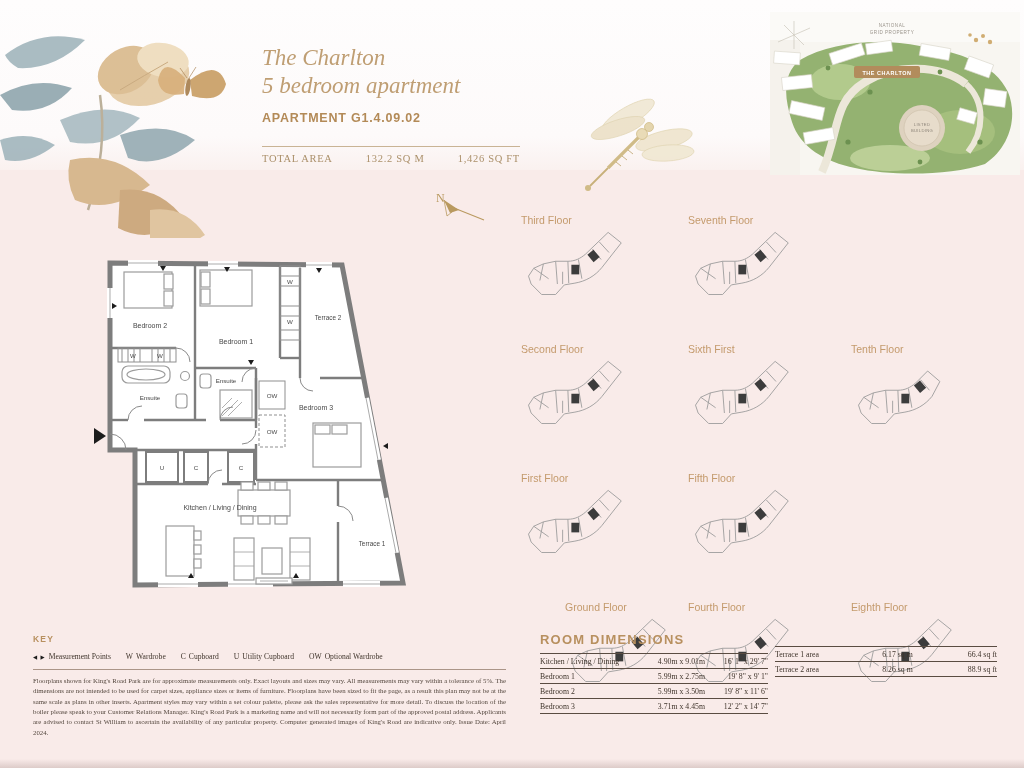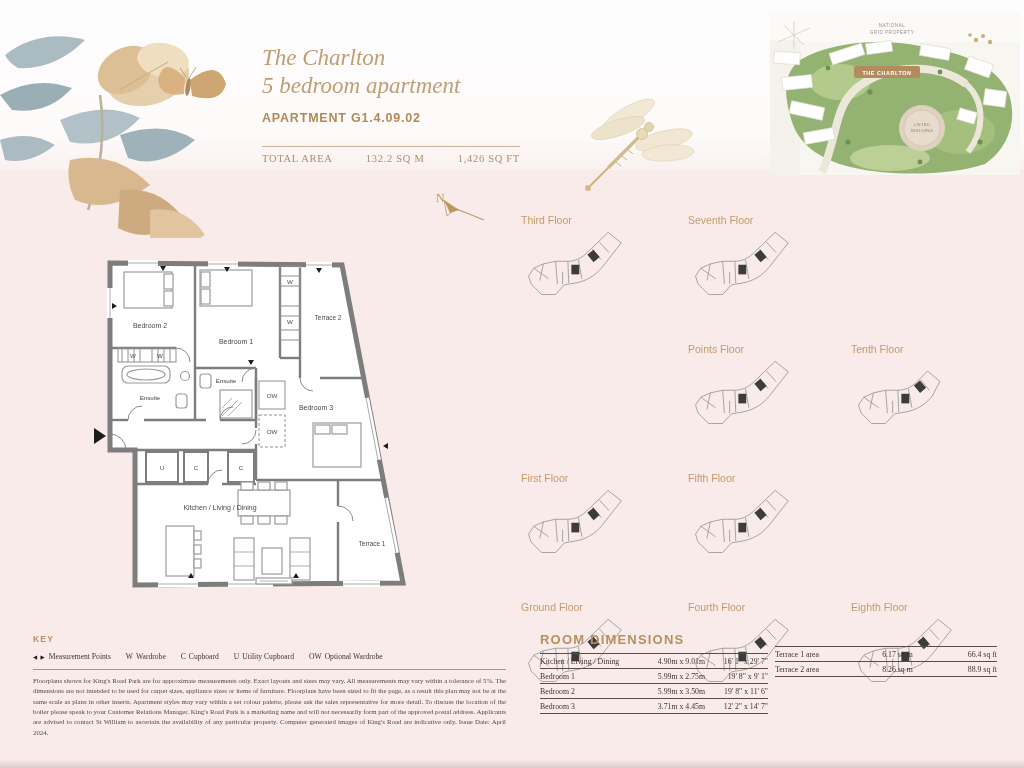--- a/index.html
+++ b/index.html
@@ -236,23 +236,29 @@
       </svg>
     </div>
 
     <div class="floor-cell" style="grid-area: 1 / 2;">
       <div class="floor-label">Seventh Floor</div>
       <svg class="miniplan" viewBox="0 0 150 96">
         <use href="#miniplan-std"></use>
       </svg>
     </div>
 
+    <div class="floor-cell" style="grid-area: 2 / 1;">
+      <div class="floor-label">Second Floor</div>
+      <svg class="miniplan" viewBox="0 0 150 96">
+        <use href="#miniplan-std"></use>
+      </svg>
+    </div>
 
     <div class="floor-cell" style="grid-area: 2 / 2;">
-      <div class="floor-label">Points Floor</div>
+      <div class="floor-label">Sixth First</div>
       <svg class="miniplan" viewBox="0 0 150 96">
         <use href="#miniplan-std"></use>
       </svg>
     </div>
 
     <div class="floor-cell" style="grid-area: 2 / 3;">
       <div class="floor-label">Tenth Floor</div>
       <svg class="miniplan" viewBox="0 0 150 96">
         <use href="#miniplan-upper"></use>
       </svg>
@@ -266,21 +272,21 @@
     </div>
 
     <div class="floor-cell" style="grid-area: 3 / 2;">
       <div class="floor-label">Fifth Floor</div>
       <svg class="miniplan" viewBox="0 0 150 96">
         <use href="#miniplan-std"></use>
       </svg>
     </div>
 
 
-    <div class="floor-cell" style="grid-area: 4 / 1;">
+    <div class="floor-cell" style="grid-area: 4 / 1; margin-left: 44px;">
       <div class="floor-label">Ground Floor</div>
       <svg class="miniplan" viewBox="0 0 150 96">
         <use href="#miniplan-std"></use>
       </svg>
     </div>
 
     <div class="floor-cell" style="grid-area: 4 / 2;">
       <div class="floor-label">Fourth Floor</div>
       <svg class="miniplan" viewBox="0 0 150 96">
         <use href="#miniplan-std"></use>

